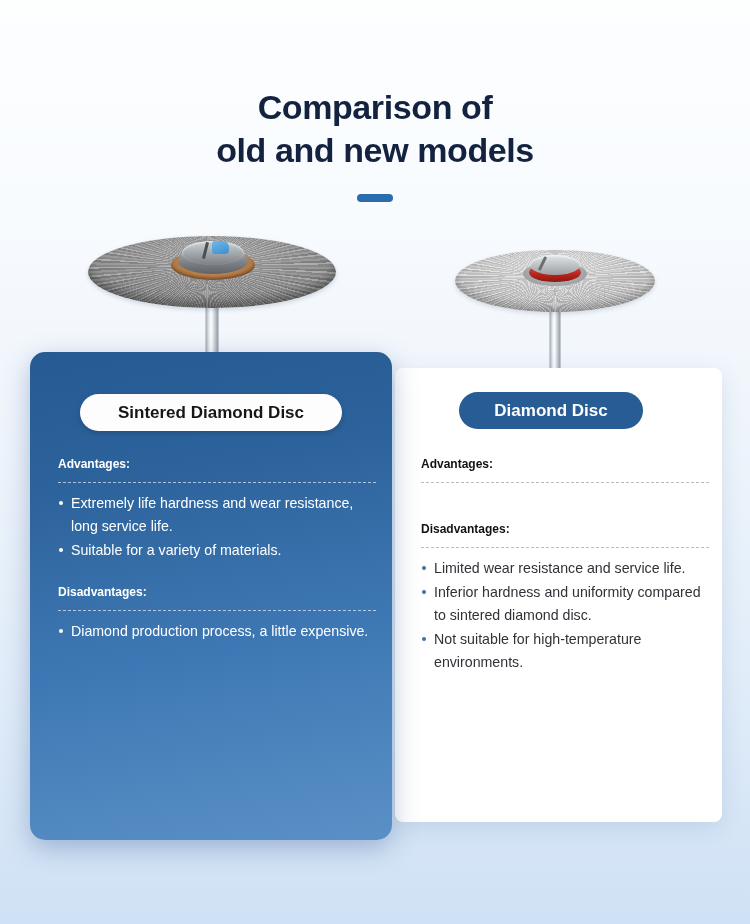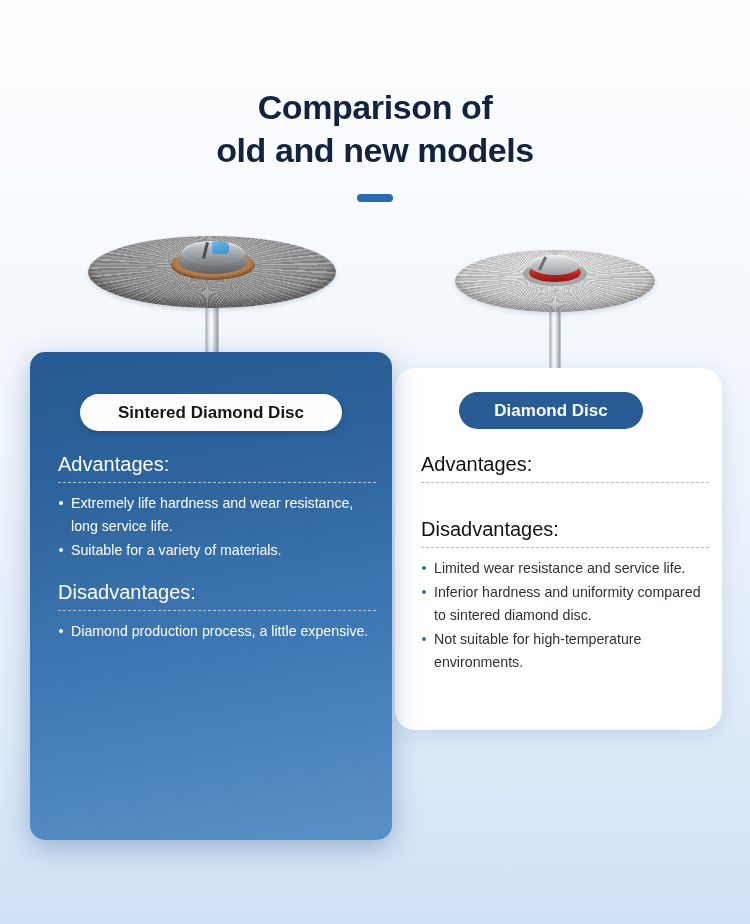--- a/index.html
+++ b/index.html
@@ -97,22 +97,22 @@
     box-shadow:inset 0 1px 2px rgba(255,255,255,.75);
   }
   #disc-right .hub-slot {
     left:86px; top:6px; width:3px; height:15px;
     background:#6a6e72; transform:rotate(26deg); border-radius:1px;
   }
   #disc-right .stem { top:54px; height:72px; width:11px; }
 
   
   .card-white {
-    position:absolute; left:395px; top:368px; width:327px; height:362px;
-    background:#ffffff; border-radius:20px;
+    position:absolute; left:395px; top:368px; width:327px; height:454px;
+    background:#ffffff; border-radius:8px;
     box-shadow:0 6px 22px rgba(70,110,160,.16);
   }
   .card-blue {
     position:absolute; left:30px; top:352px; width:362px; height:488px;
     border-radius:15px;
     background:linear-gradient(170deg,#255a92 0%,#2d639c 26%,#3e78b4 60%,#5a90c6 100%);
     box-shadow:0 8px 26px rgba(40,80,135,.34);
   }
 
   
@@ -127,21 +127,21 @@
     position:absolute; left:64px; top:24px; width:184px; height:37px;
     background:#275c94; border-radius:19px;
     display:flex; align-items:center; justify-content:center;
     font-size:17px; font-weight:bold; color:#ffffff;
   }
 
   
   .content-blue { position:absolute; left:28px; top:100px; width:318px; }
   .content-white{ position:absolute; left:26px; top:84px; width:288px; }
 
-  .sec-head { font-size:20px; font-weight:normal; line-height:24px; }
+  .sec-head { font-size:12px; font-weight:bold; line-height:24px; }
   .content-blue .sec-head { color:#ffffff; }
   .content-white .sec-head { color:#121212; }
 
   .divider { height:1px; margin:6px 0 9px; }
   .content-blue .divider { border-top:1px dashed rgba(255,255,255,.62); }
   .content-white .divider{ border-top:1px dashed #b9bec4; }
 
   ul.points { list-style:none; }
   ul.points li {
     position:relative; padding-left:13px; margin-bottom:1px;

